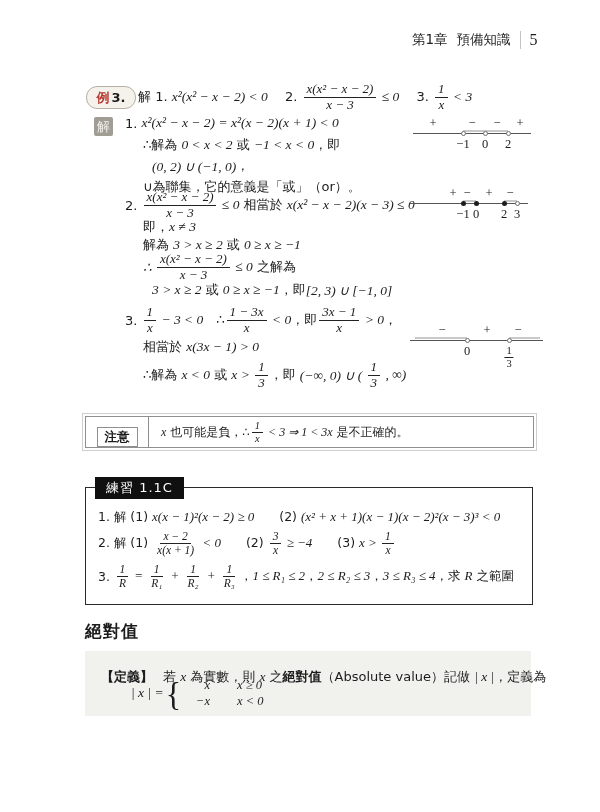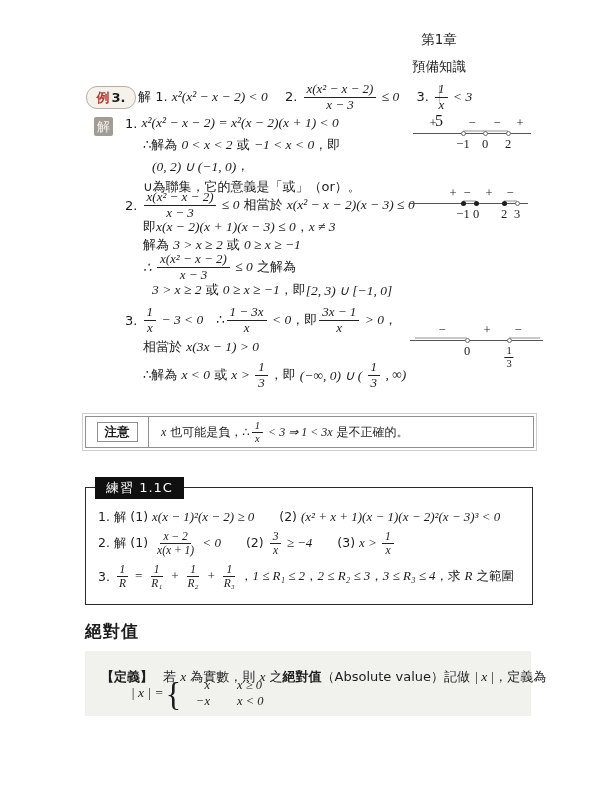--- a/index.html
+++ b/index.html
@@ -1,19 +1,19 @@
 <!DOCTYPE html>
 <html><head>
 <meta charset="utf-8">
 <style>
   html,body{margin:0;padding:0;background:#fff;}
   .page{position:relative;width:600px;height:812px;background:#ffffff;overflow:hidden;
         font-family:"DejaVu Sans",sans-serif;color:#1c1c1c;font-size:13px;}
   
-  .header{position:absolute;top:31px;left:412px;display:flex;align-items:center;gap:9px;font-size:13.5px;flex-direction:column;}
+  .header{position:absolute;top:31px;left:412px;display:flex;align-items:center;gap:9px;font-size:13.5px;}
   .hdr-div{width:1px;height:18px;background:#c4c4c4;}
   .pagenum{font-family:"Liberation Serif",serif;font-size:16px;}
   
   .ex-badge{position:absolute;left:86px;top:86px;width:48px;height:21px;border:1px solid #b9b0a4;
             background:#f5f2ec;border-radius:11px;display:flex;align-items:center;justify-content:center;
             font-size:13px;font-weight:bold;gap:2px;}
   .red{color:#b5382f;}
   .jie-badge{position:absolute;left:94px;top:117px;width:19px;height:19px;background:#a19c94;color:#f2f0ec;
              display:flex;align-items:center;justify-content:center;font-size:13px;border-radius:2px;}
   
@@ -34,21 +34,21 @@
   .nl-sign{position:absolute;width:12px;text-align:center;font-size:12.5px;font-family:"Liberation Serif",serif;color:#222;}
   .nl-pt{position:absolute;width:5px;height:5px;border-radius:50%;background:#1c1c1c;box-sizing:border-box;}
   .nl-pt.open{background:#fff;border:1px solid #6e6e6e;}
   .nl-lab{position:absolute;transform:translateX(-50%);font-size:12.5px;font-family:"Liberation Serif",serif;}
   .nl-flab{position:absolute;transform:translateX(-50%);display:flex;flex-direction:column;align-items:center;
            font-size:10.5px;line-height:1.15;font-family:"Liberation Serif",serif;}
   .nl-flab .fn{border-bottom:1px solid #222;padding:0 2px;}
   
   .note-box{position:absolute;left:85px;top:416px;width:447px;height:30px;border:1px solid #8f8f8f;
             outline:1px solid #cfcfcf;outline-offset:2px;display:flex;align-items:stretch;background:#fff;}
-  .note-label-wrap{width:62px;border-right:1px solid #8f8f8f;display:flex;align-items:center;justify-content:center;flex:none;}
+  .note-label-wrap{width:62px;border-right:1px solid #8f8f8f;display:flex;align-items:flex-end;justify-content:center;flex:none;}
   .note-label{border:1px solid #8f8f8f;padding:0 7px;font-weight:bold;font-size:12.5px;line-height:18px;}
   .note-text{display:flex;align-items:center;padding-left:12px;font-size:12px;white-space:pre;}
   .note-text .mi{font-size:12px;}
   .note-text .frac{font-size:10.5px;}
   
   .ex-box{position:absolute;left:85px;top:487px;width:446px;height:116px;border:1px solid #2a2a2a;background:#fff;}
   .ex-label{position:absolute;top:-11px;left:9px;background:#101010;color:#fff;padding:2px 11px;font-size:13px;letter-spacing:1px;}
   .ex-box .ln{font-size:12.5px;}
   .ex-box .mi{font-size:13px;}
   .ex-box .frac{font-size:11.5px;}
@@ -84,21 +84,21 @@
   <div class="ln tall34" style="left:138px;top:80px;"><span class="tt">解 1. </span><span class="mi">x²(x² − x − 2) &lt; 0</span><span class="tt">　 2. </span><span class="frac"><span class="fn">x(x² − x − 2)</span><span class="fd">x − 3</span></span><span class="mi"> ≤ 0</span><span class="tt">　 3. </span><span class="frac"><span class="fn">1</span><span class="fd">x</span></span><span class="mi"> &lt; 3</span></div>
 
   <div class="jie-badge">解</div>
 
   <div class="ln" style="left:125px;top:115px;"><span class="tt">1. </span><span class="mi">x²(x² − x − 2) = x²(x − 2)(x + 1) &lt; 0</span></div>
   <div class="ln" style="left:143px;top:137px;"><span class="tt">∴解為 </span><span class="mi">0 &lt; x &lt; 2</span><span class="tt"> 或 </span><span class="mi">−1 &lt; x &lt; 0</span><span class="tt">，即</span></div>
   <div class="ln" style="left:152px;top:158px;"><span class="mi">(0, 2) ∪ (−1, 0)</span><span class="tt">，</span></div>
   <div class="ln" style="left:143px;top:179px;"><span class="tt">∪為聯集，它的意義是「或」（or）。</span></div>
 
   <div class="ln tall" style="left:125px;top:189px;"><span class="tt">2. </span><span class="frac"><span class="fn">x(x² − x − 2)</span><span class="fd">x − 3</span></span><span class="mi"> ≤ 0</span><span class="tt"> 相當於 </span><span class="mi">x(x² − x − 2)(x − 3) ≤ 0</span></div>
-  <div class="ln" style="left:143px;top:219px;"><span class="tt">即</span><span class="mi">x(x − 2)(x + 1)(x − 3) ≤ 0</span><span class="tt">，</span><span class="mi">x ≠ 3</span></div>
+  <div class="ln" style="left:143px;top:219px;"><span class="tt">即</span><span class="tt">，</span><span class="mi">x ≠ 3</span></div>
   <div class="ln" style="left:143px;top:237px;"><span class="tt">解為 </span><span class="mi">3 &gt; x ≥ 2</span><span class="tt"> 或 </span><span class="mi">0 ≥ x ≥ −1</span></div>
   <div class="ln tall" style="left:143px;top:251px;"><span class="mi">∴ </span><span class="frac"><span class="fn">x(x² − x − 2)</span><span class="fd">x − 3</span></span><span class="mi"> ≤ 0</span><span class="tt"> 之解為</span></div>
   <div class="ln" style="left:152px;top:282px;"><span class="mi">3 &gt; x ≥ 2</span><span class="tt"> 或 </span><span class="mi">0 ≥ x ≥ −1</span><span class="tt">，即</span><span class="mi">[2, 3) ∪ [−1, 0]</span></div>
 
   <div class="ln tall34" style="left:125px;top:303px;"><span class="tt">3. </span><span class="frac"><span class="fn">1</span><span class="fd">x</span></span><span class="mi"> − 3 &lt; 0</span><span class="tt">　∴</span><span class="frac"><span class="fn">1 − 3x</span><span class="fd">x</span></span><span class="mi"> &lt; 0</span><span class="tt">，即</span><span class="frac"><span class="fn">3x − 1</span><span class="fd">x</span></span><span class="mi"> &gt; 0</span><span class="tt">，</span></div>
   <div class="ln" style="left:143px;top:339px;"><span class="tt">相當於 </span><span class="mi">x(3x − 1) &gt; 0</span></div>
   <div class="ln tall34" style="left:143px;top:358px;"><span class="tt">∴解為 </span><span class="mi">x &lt; 0</span><span class="tt"> 或 </span><span class="mi">x &gt; </span><span class="frac"><span class="fn">1</span><span class="fd">3</span></span><span class="tt">，即 </span><span class="mi">(−∞, 0) ∪ ( </span><span class="frac"><span class="fn">1</span><span class="fd">3</span></span><span class="mi"> , ∞)</span></div>
 
   <div class="nl" style="left: 410px; top: 118px; width: 145px; height: 42px;">
       <div class="nl-line" style="left: 3px; width: 118px; top: 15px;"></div>

